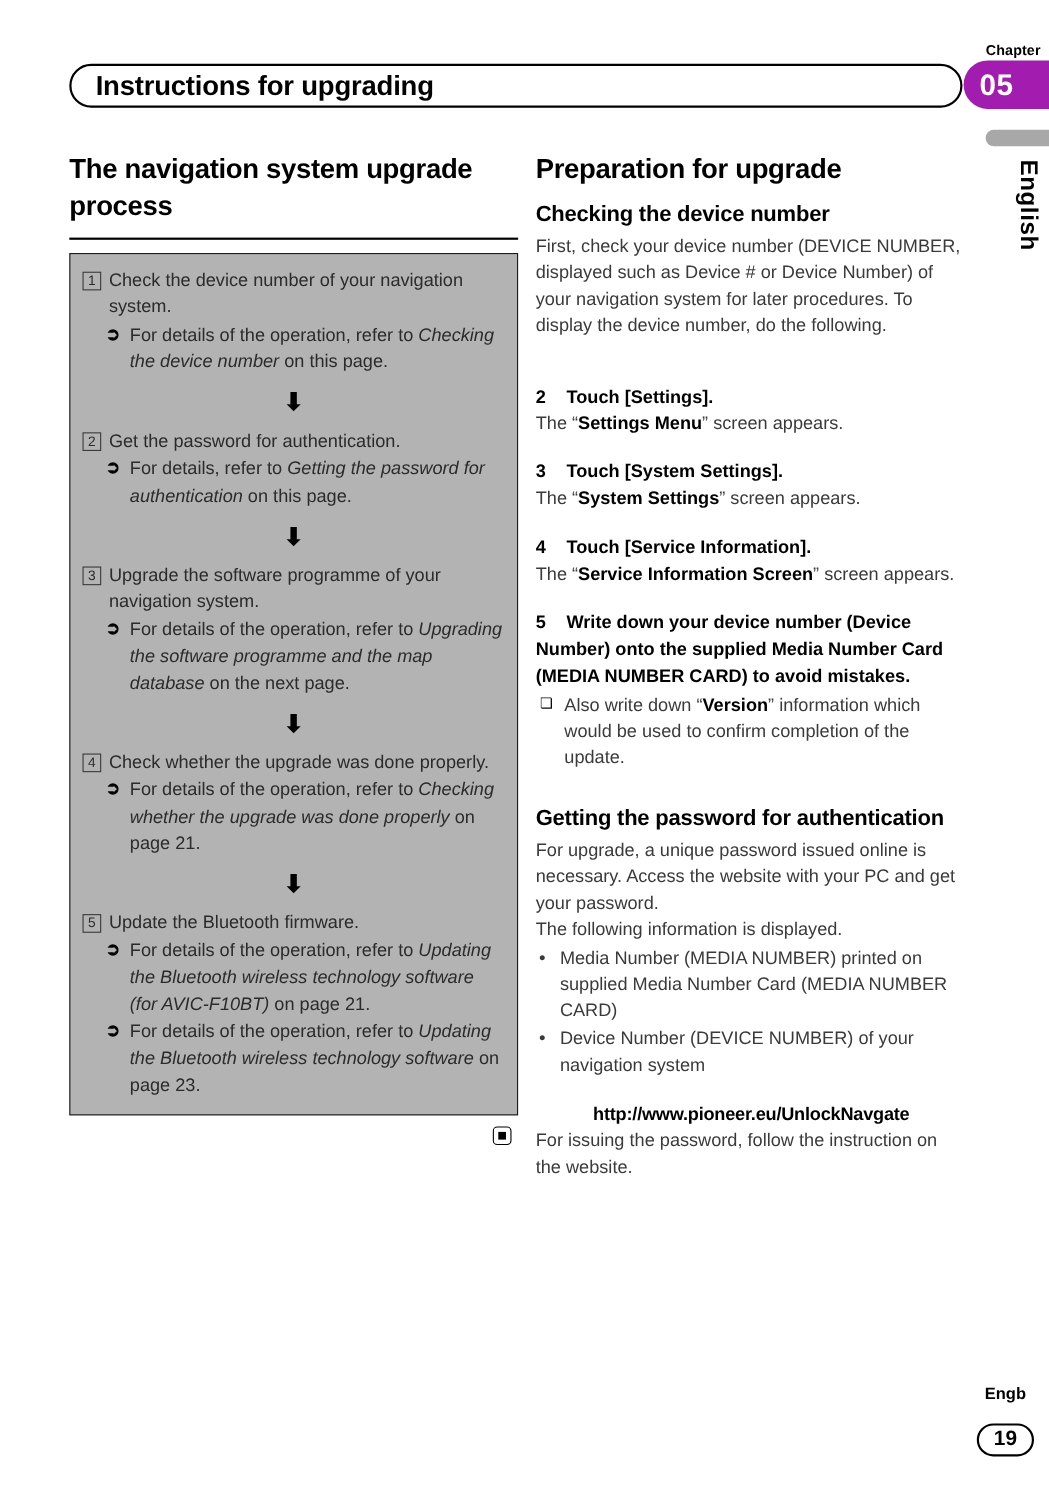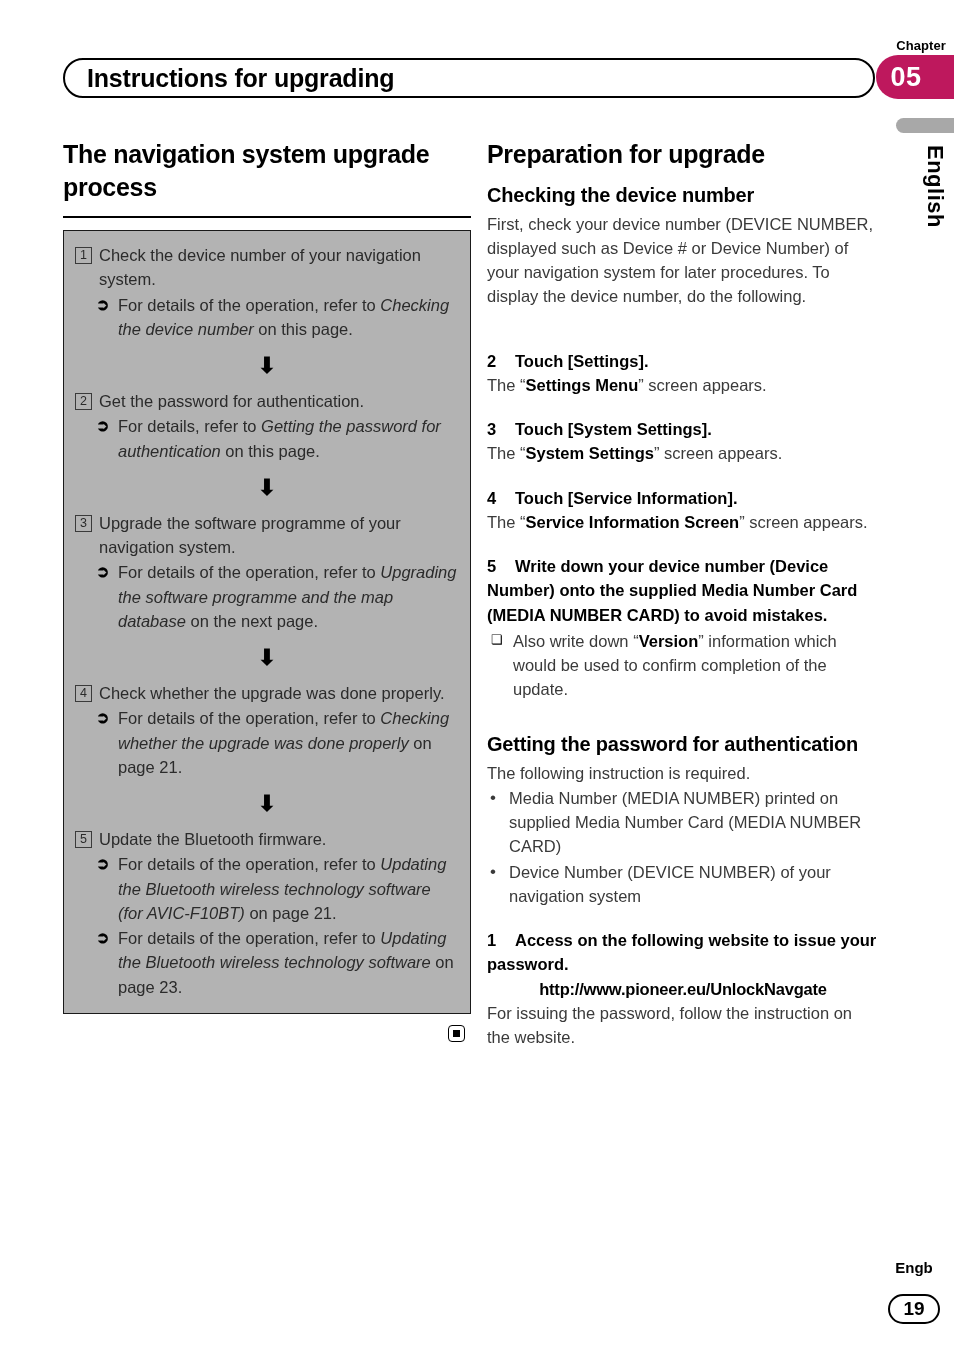--- a/index.html
+++ b/index.html
@@ -23,21 +23,21 @@
     font-weight: bold;
     letter-spacing: 0.1px;
     color: #000;
     text-align: right;
     white-space: nowrap;
   }
   .chapter-badge {
     position: absolute;
     right: 0; top: 55px;
     width: 78px; height: 44px;
-    background: #be185d;
+    background: #a21caf;
     border-radius: 22px 0 0 22px;
     color: #fff;
     font-size: 27px;
     font-weight: bold;
     display: flex;
     align-items: center;
     justify-content: center;
     padding-right: 18px;
     letter-spacing: 0.5px;
   }
@@ -394,34 +394,34 @@
 
   <p class="num-step"><span class="n">5</span><span>Write down your device number (Device Number) onto the supplied Media Number Card (MEDIA NUMBER CARD) to avoid mistakes.</span></p>
   <div class="sq-item">
     <span class="sq-icon">❏</span>
     <span class="sq-text"><span>Also write down “</span><b>Version</b><span>” information which would be used to confirm completion of the update.</span></span>
   </div>
 
   <div class="gap-lg"></div>
 
   <h2 class="sub-title">Getting the password for authentication</h2>
-  <p class="body-p">The following instruction is required.</p>
+  <p class="body-p">For upgrade, a unique password issued online is necessary. Access the website with your PC and get your password.</p>
+  <p class="body-p">The following information is displayed.</p>
 
   <div class="bullet-item">
     <span class="bullet-dot">•</span>
     <span class="bullet-text">Media Number (MEDIA NUMBER) printed on supplied Media Number Card (MEDIA NUMBER CARD)</span>
   </div>
   <div class="bullet-item">
     <span class="bullet-dot">•</span>
     <span class="bullet-text">Device Number (DEVICE NUMBER) of your navigation system</span>
   </div>
 
   <div class="gap-md"></div>
 
-  <p class="num-step"><span class="n">1</span><span>Access on the following website to issue your password.</span></p>
   <p class="url-line">http://www.pioneer.eu/UnlockNavgate</p>
   <p class="body-p">For issuing the password, follow the instruction on the website.</p>
 </div>
 
 <div class="footer">
   <span class="footer-lang">Engb</span>
   <span class="footer-page">19</span>
 </div>
 
 </body></html>

